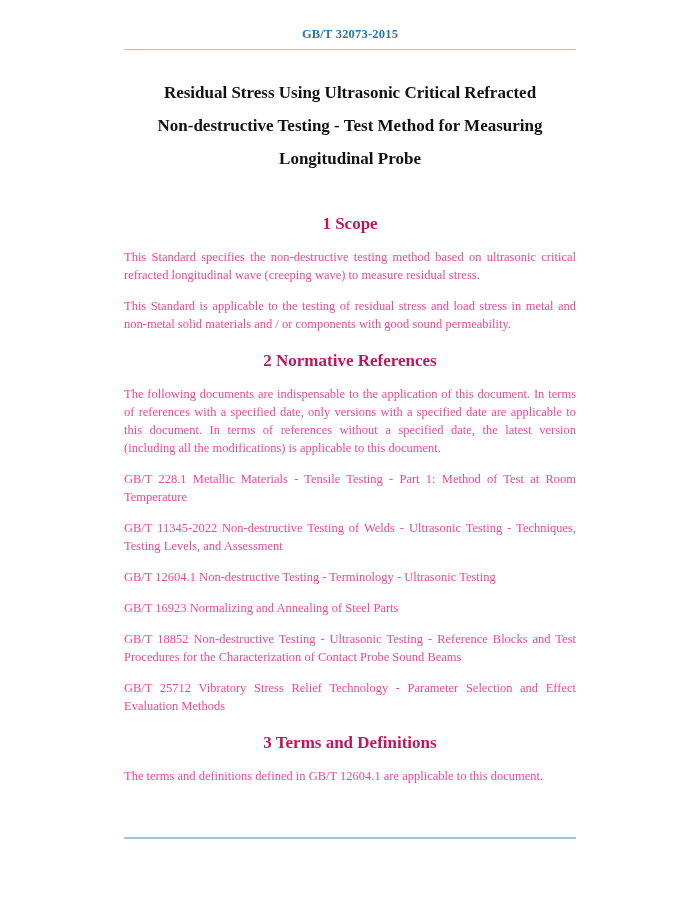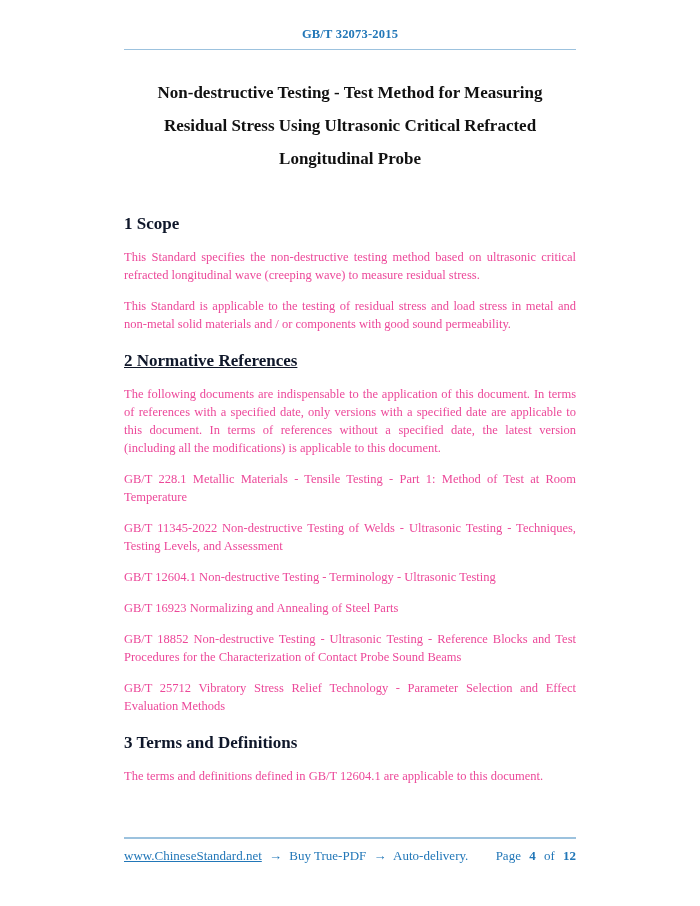--- a/index.html
+++ b/index.html
@@ -38,23 +38,24 @@
     font-weight: bold;
     line-height: 33px;
     color: #111;
   }
 
   h2.section-heading {
     margin: 0;
     font-size: 17px;
     line-height: 22px;
     font-weight: bold;
-    color: #0f172a;
+    color: #be185d;
+    text-align: center;
   }
-  h2.mt-s2 { margin-top: 17px; text-decoration: underline; }
+  h2.mt-s2 { margin-top: 17px; }
   h2.mt-s1 { margin-top: 38px; }
   h2.mt-s3 { margin-top: 17px; }
 
   p.body-text {
     margin: 13px 0 0 0;
     font-size: 12.5px;
     line-height: 18px;
     text-align: justify;
     color: #ec4899;
   }
@@ -94,22 +95,22 @@
 
 <div class="page">
 
   <div class="doc-header">GB/T 32073-2015</div>
 
   <hr class="header-rule">
 
   <div class="content">
 
     <div class="doc-title">
+      <div>Residual Stress Using Ultrasonic Critical Refracted</div>
       <div>Non-destructive Testing - Test Method for Measuring</div>
-      <div>Residual Stress Using Ultrasonic Critical Refracted</div>
       <div>Longitudinal Probe</div>
     </div>
 
     <h2 class="section-heading mt-s1">1 Scope</h2>
     <p class="body-text">This Standard specifies the non-destructive testing method based on ultrasonic critical refracted longitudinal wave (creeping wave) to measure residual stress.</p>
     <p class="body-text">This Standard is applicable to the testing of residual stress and load stress in metal and non-metal solid materials and / or components with good sound permeability.</p>
 
     <h2 class="section-heading mt-s2">2 Normative References</h2>
     <p class="body-text">The following documents are indispensable to the application of this document. In terms of references with a specified date, only versions with a specified date are applicable to this document. In terms of references without a specified date, the latest version (including all the modifications) is applicable to this document.</p>
     <p class="body-text">GB/T 228.1 Metallic Materials - Tensile Testing - Part 1: Method of Test at Room Temperature</p>
@@ -119,29 +120,14 @@
     <p class="body-text">GB/T 18852 Non-destructive Testing - Ultrasonic Testing - Reference Blocks and Test Procedures for the Characterization of Contact Probe Sound Beams</p>
     <p class="body-text">GB/T 25712 Vibratory Stress Relief Technology - Parameter Selection and Effect Evaluation Methods</p>
 
     <h2 class="section-heading mt-s3">3 Terms and Definitions</h2>
     <p class="body-text">The terms and definitions defined in GB/T 12604.1 are applicable to this document.</p>
 
   </div>
 
   <hr class="footer-rule">
 
-  <div class="footer-row">
-    <div class="footer-left">
-      <span class="footer-link">www.ChineseStandard.net</span>
-      <span>→</span>
-      <span>Buy True-PDF</span>
-      <span>→</span>
-      <span>Auto-delivery.</span>
-    </div>
-    <div class="page-indicator">
-      <span>Page</span>
-      <span class="num">4</span>
-      <span>of</span>
-      <span class="num">12</span>
-    </div>
-  </div>
 
 </div>
 
 </body></html>

